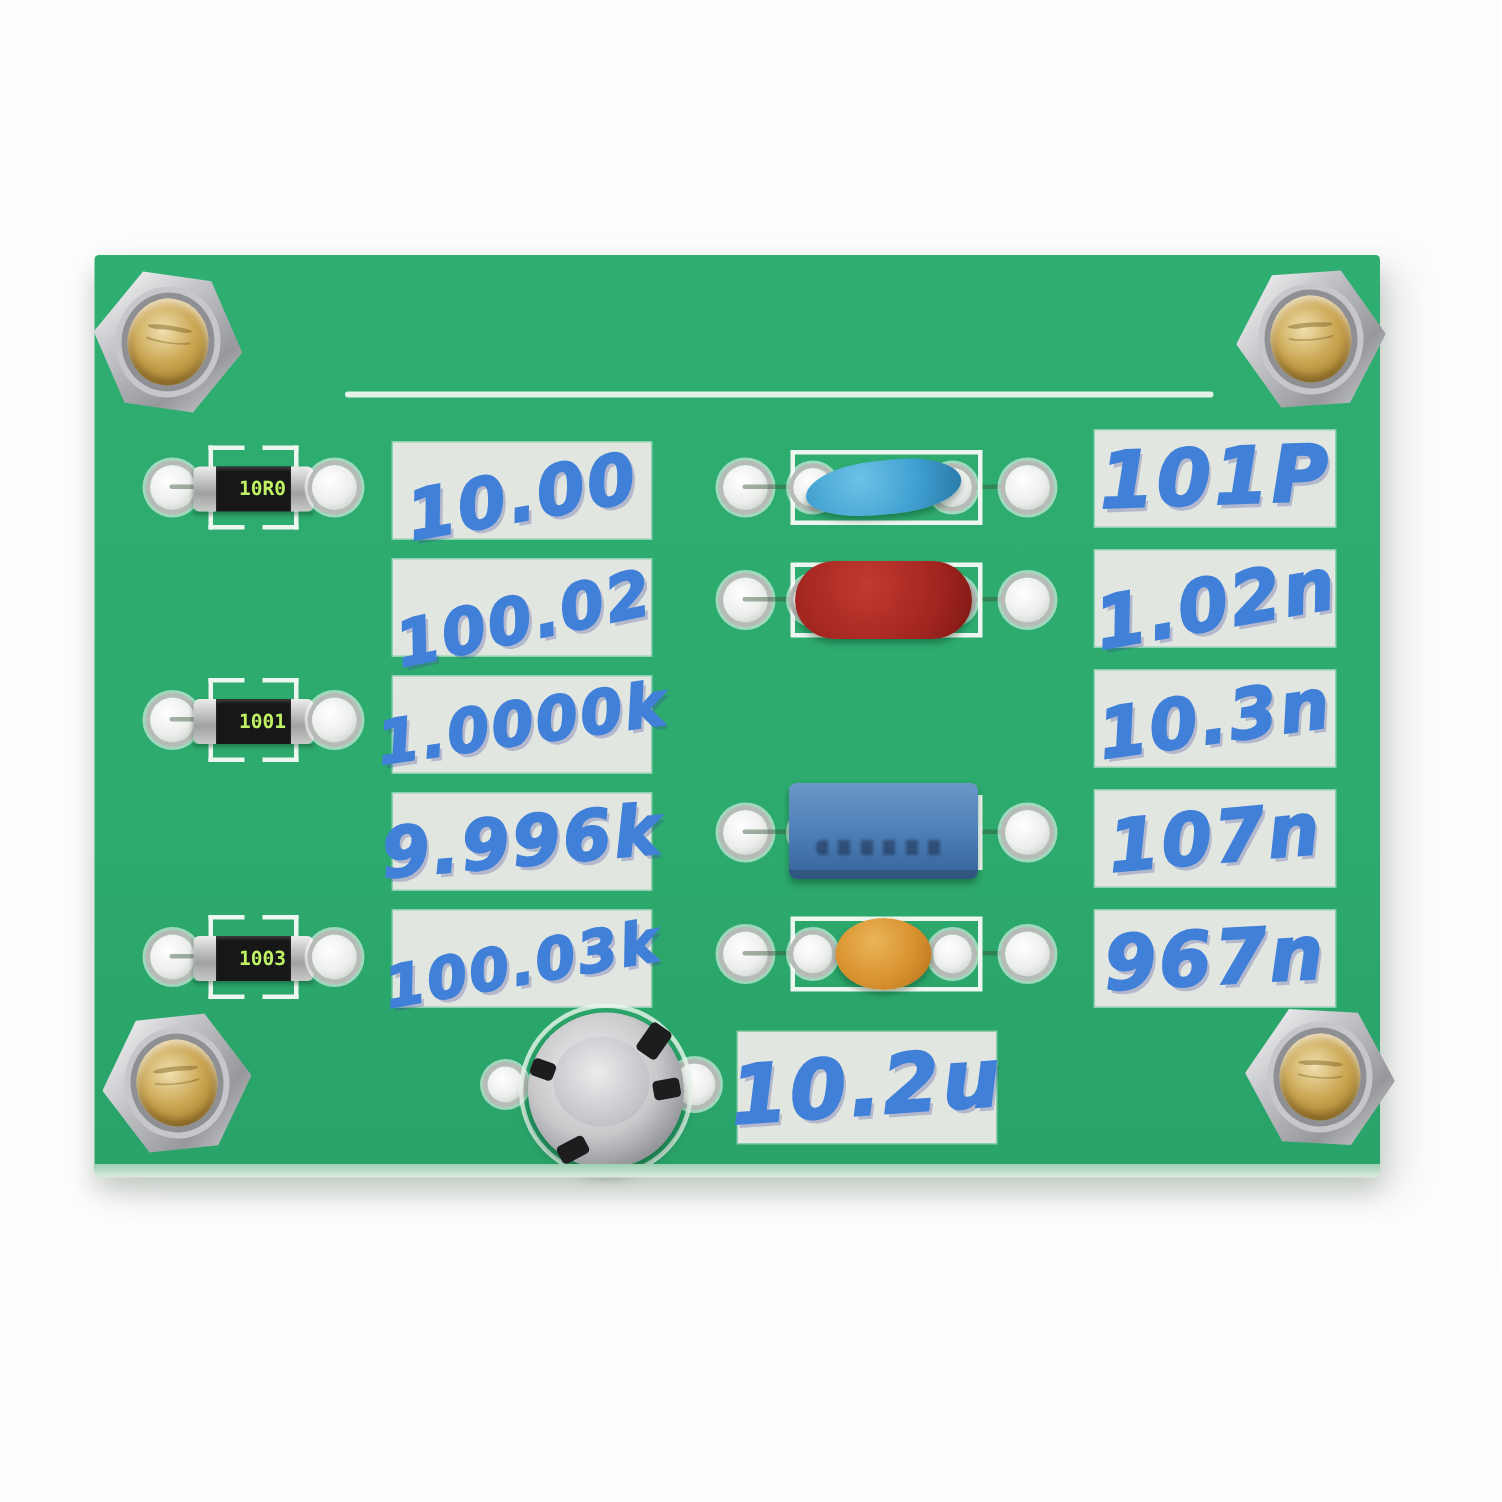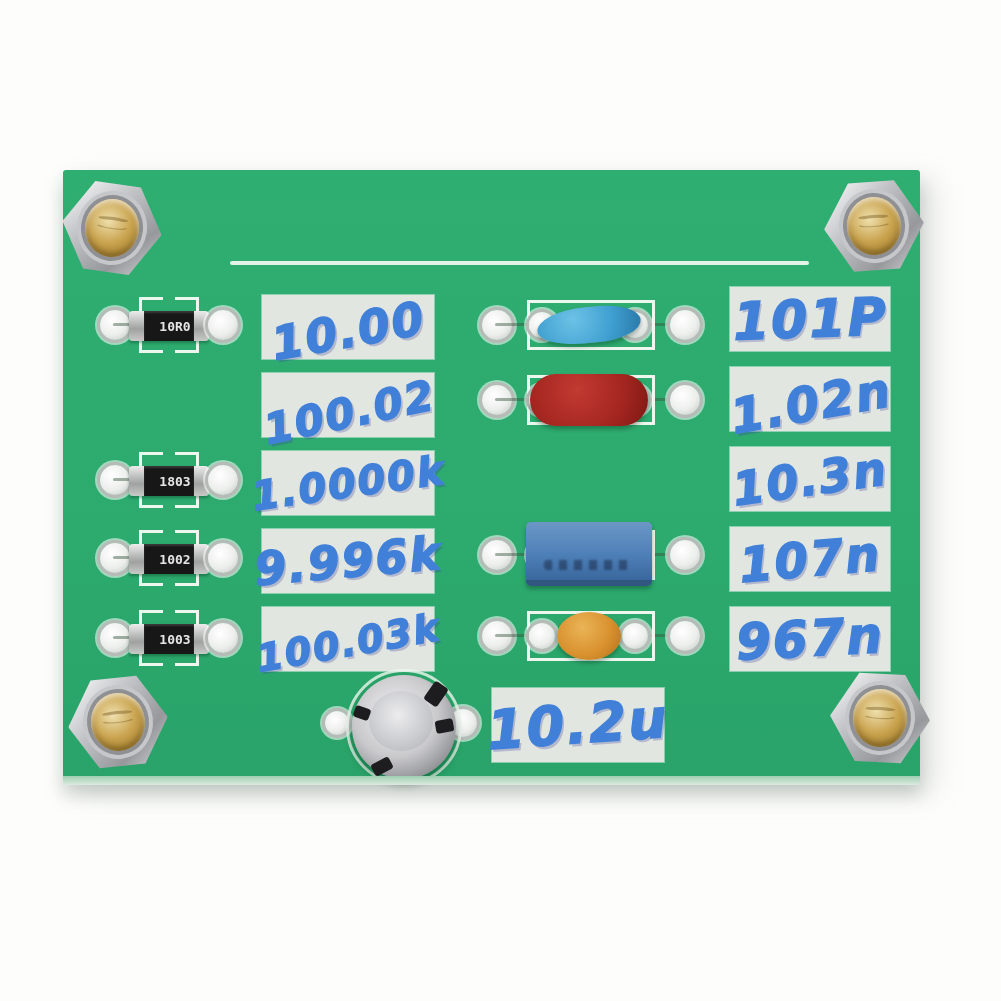--- a/index.html
+++ b/index.html
@@ -26,21 +26,21 @@
   .lrow{position:absolute;left:30px;width:160px;height:70px;}
   .lr1{top:120px;} .lr2{top:197px;} .lr3{top:275px;} .lr4{top:353px;} .lr5{top:433px;}
   .lrow .pad-l{left:7px;top:20px;} .lrow .pad-r{left:115px;top:20px;}
   .lrow .trace{left:20px;top:33px;width:114px;}
   .bkt{position:absolute;top:7px;width:24px;height:56px;border:3px solid var(--silkscreen,#eef7ef);box-sizing:border-box;}
   .bkt-l{left:46px;border-right:none;} .bkt-r{left:82px;border-left:none;}
   .smd{position:absolute;left:36px;top:21px;width:80px;height:30px;display:flex;border-radius:2px;
        box-shadow:0 2px 3px rgba(0,40,20,.35);}
   .smd .end{width:15px;background:linear-gradient(180deg,#ececec,#9fa2a0 60%,#c8cac8);}
   .smd .end.le{border-radius:4px 0 0 4px;} .smd .end.re{border-radius:0 4px 4px 0;}
-  .smd .bodyb{flex:1;background:#171717;color:#e5e5e5;display:flex;align-items:center;justify-content:center;
+  .smd .bodyb{flex:1;background:#171717;color:#bef264;display:flex;align-items:center;justify-content:center;
        font-family:"DejaVu Sans Mono",monospace;font-size:13px;font-weight:bold;
        box-shadow:inset 0 2px 2px rgba(255,255,255,.15);padding-left:12px;}
 
   
   .sticker{position:absolute;background:var(--label-bg,#e2e6e0);box-shadow:0 0 0 1px rgba(255,255,255,.45);
            display:flex;align-items:center;justify-content:center;overflow:visible;}
   .lsticker{left:199px;width:172px;height:64px;}
   .ls1{top:125px;} .ls2{top:203px;} .ls3{top:281px;} .ls4{top:359px;} .ls5{top:437px;}
   .rsticker{left:667px;width:160px;height:64px;}
   .rs1{top:117px;} .rs2{top:197px;} .rs3{top:277px;} .rs4{top:357px;} .rs5{top:437px;}
@@ -132,33 +132,21 @@
       </div>
       <div class="pad d30 pad-r"></div>
     </div>
     <div class="lrow lr3">
       <div class="pad d30 pad-l"></div>
       <div class="trace"></div>
       <div class="bkt bkt-l"></div>
       <div class="bkt bkt-r"></div>
       <div class="smd">
         <div class="end le"></div>
-        <div class="bodyb">1803</div>
-        <div class="end re"></div>
-      </div>
-      <div class="pad d30 pad-r"></div>
-    </div>
-    <div class="lrow lr4">
-      <div class="pad d30 pad-l"></div>
-      <div class="trace"></div>
-      <div class="bkt bkt-l"></div>
-      <div class="bkt bkt-r"></div>
-      <div class="smd">
-        <div class="end le"></div>
-        <div class="bodyb">1002</div>
+        <div class="bodyb">1001</div>
         <div class="end re"></div>
       </div>
       <div class="pad d30 pad-r"></div>
     </div>
     <div class="lrow lr5">
       <div class="pad d30 pad-l"></div>
       <div class="trace"></div>
       <div class="bkt bkt-l"></div>
       <div class="bkt bkt-r"></div>
       <div class="smd">

